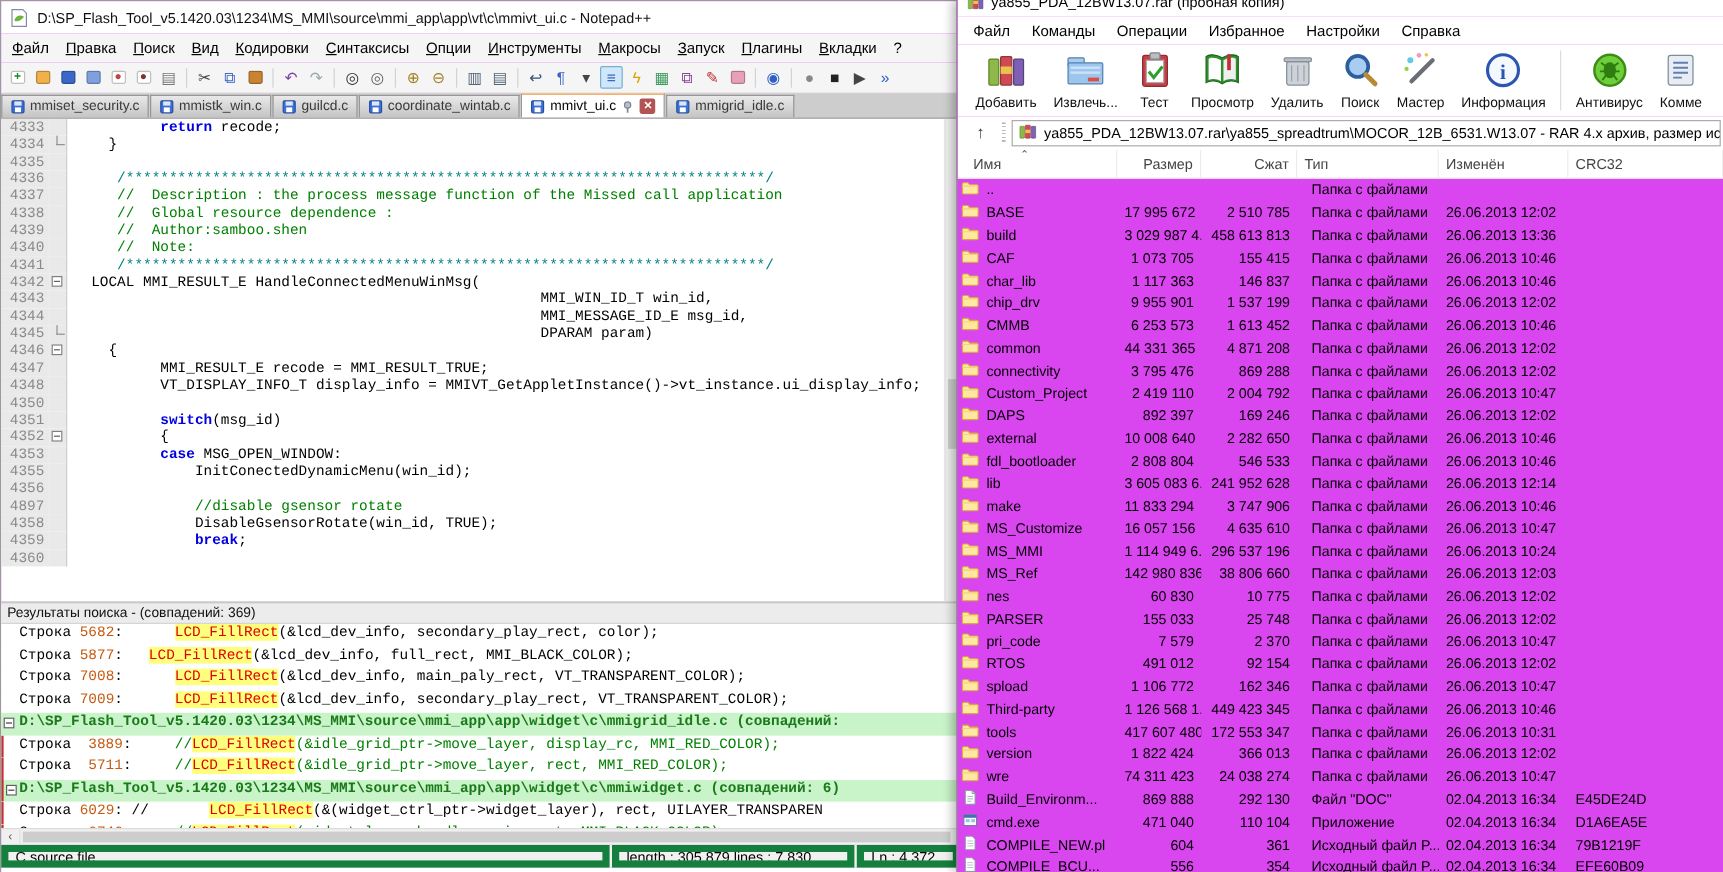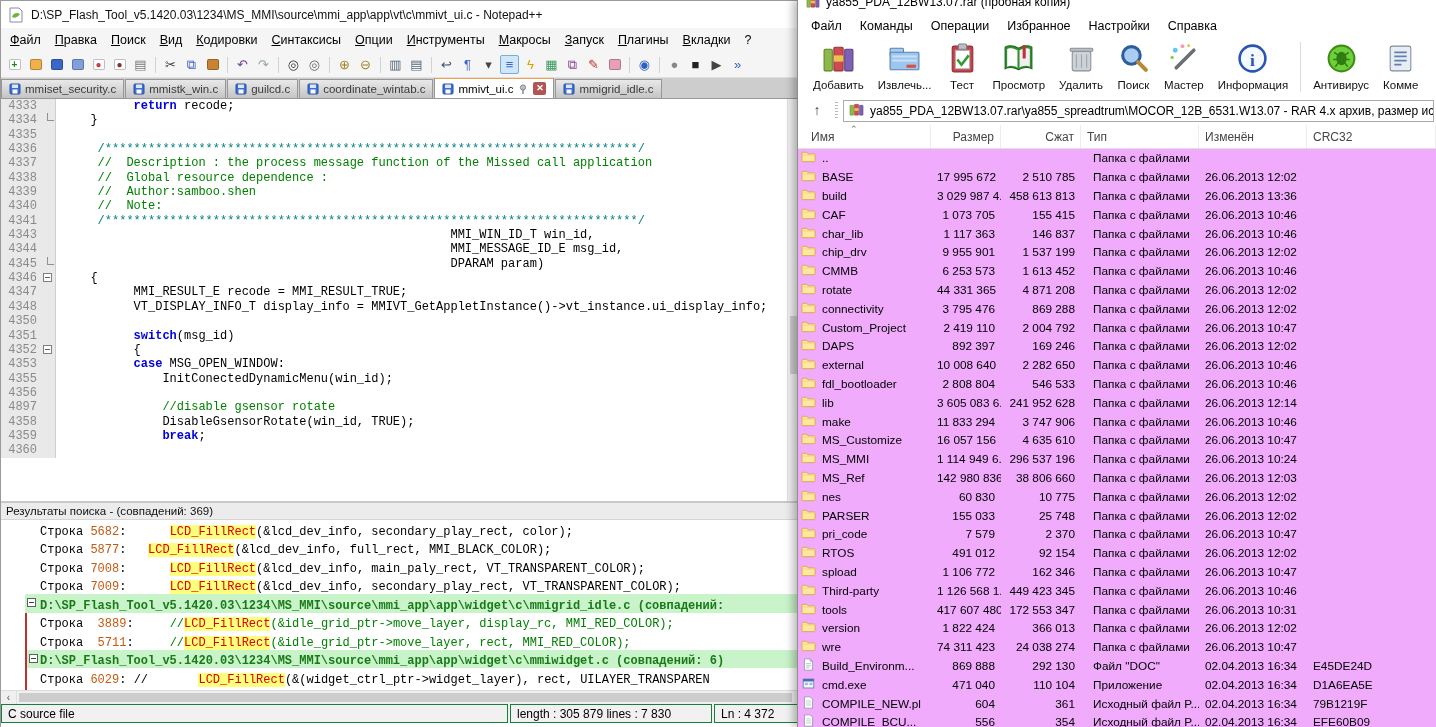--- a/index.html
+++ b/index.html
@@ -47,44 +47,44 @@
   .cmt { color:#008000; }
   .cmtb { color:#008080; }
   .num { color:#ff8000; }
   .npp-vscroll { position:absolute; right:0; top:0; bottom:0; width:13px; background:#f0f0f0; border-left:1px solid #e0e0e0; }
   .npp-vscroll .thumb { position:absolute; left:2px; right:2px; top:54%; height:58px; background:#cdcdcd; }
 
   .npp-results { height:189px; border-top:2px solid #c8c8c8; overflow:hidden;
                  font-family:"Liberation Mono", monospace; font-size:12px; background:#fff; }
   .res-head { height:17px; background:#ececec; border-bottom:1px solid #d5d5d5; font-family:"Liberation Sans",sans-serif;
               font-size:11.5px; line-height:16px; padding-left:5px; color:#111; }
-  .res-row { height:18.5px; display:flex; align-items:flex-end; white-space:pre; overflow:hidden;margin-left:24px; }
+  .res-row { height:18.5px; display:flex; align-items:flex-start; white-space:pre; overflow:hidden; }
   .res-margin { width:15px; align-self:stretch; flex:none; position:relative; background:#fff; }
   .res-margin.red { border-left:2px solid #c03030; }
   .res-row.file { background:#c9f3c9; color:#1a7a1a; font-weight:bold; }
   .res-row.file .res-margin { background:#c9f3c9; }
   .rnum { color:#c65a11; }
   .hit { background:#ffff7e; color:#e00000; }
   .res-fbox { width:9px; height:9px; border:1px solid #606060; background:#fff; position:absolute; left:2px; top:4px; }
   .res-fbox::after { content:""; position:absolute; left:1px; right:1px; top:3px; border-top:1px solid #404040; }
 
   .npp-hscroll { height:14px; background:#f0f0f0; border-top:1px solid #dcdcdc; position:relative; }
   .hs-arrow { position:absolute; left:0; top:0; width:16px; height:13px; text-align:center; font-size:10px;
               line-height:13px; color:#555; border-right:1px solid #e0e0e0; }
   .npp-hscroll .thumb { position:absolute; left:18px; right:8px; top:2px; height:9px; background:#cdcdcd; }
 
   .npp-status { height:19px; background:#f1f1f1; display:flex; align-items:stretch; font-size:12px; gap:2px; }
-  .st-cell { border:1px solid #15803d; display:flex; align-items:center; padding:0 6px; background:#f1f1f1; white-space:nowrap; overflow:hidden;text-align:right; }
+  .st-cell { border:6px solid #15803d; display:flex; align-items:center; padding:0 6px; background:#f1f1f1; white-space:nowrap; overflow:hidden;text-align:right; }
   .st-left { flex:1; }
   .st-mid { width:202px; flex:none; }
   .st-right { width:86px; flex:none; }
   .npp-strip { height:5px; background:#ffffff; }
 
   
-  #rar { position:absolute; left:797px; top:0; width:639px; height:727px; background:#f0abfc;
+  #rar { position:absolute; left:797px; top:0; width:639px; height:727px; background:#d946ef;
          border-left:1px solid #8f8f8f; box-shadow:-4px 0 8px rgba(0,0,0,.28); overflow:hidden; }
   .rar-title { height:14px; overflow:hidden; background:#fff; }
   .rar-title .inner { display:flex; align-items:center; gap:6px; padding-left:8px; margin-top:-5px; font-size:12px; }
   .rar-title .wicon { width:14px; height:14px; }
   .rar-menu { height:23px; display:flex; align-items:center; font-size:12.5px; padding-left:4px; background:#fff; }
   .rar-menu-item { padding:2px 9px; }
   .rar-toolbar { height:60px; display:flex; align-items:flex-start; padding:3px 0 0 8px; background:#fff; overflow:hidden; }
   .rbtn { display:flex; flex-direction:column; align-items:center; gap:2px; padding:2px 7px; font-size:11.5px;
           color:#111; white-space:nowrap; }
   .rbtn svg { width:33px; height:33px; }
@@ -310,20 +310,21 @@
     <div class="npp-editor" id="npp-editor">
       <div class="cline"><span class="ln">4333</span><span class="fm"></span><span class="ct">        <span class="kw">return</span> recode;</span></div>
         <div class="cline"><span class="ln">4334</span><span class="fm"><span class="fend"></span></span><span class="ct">  }</span></div>
         <div class="cline"><span class="ln">4335</span><span class="fm"></span><span class="ct"></span></div>
         <div class="cline"><span class="ln">4336</span><span class="fm"></span><span class="ct"><span class="cmtb">   /**************************************************************************/</span></span></div>
         <div class="cline"><span class="ln">4337</span><span class="fm"></span><span class="ct"><span class="cmt">   //  Description : the process message function of the Missed call application</span></span></div>
         <div class="cline"><span class="ln">4338</span><span class="fm"></span><span class="ct"><span class="cmt">   //  Global resource dependence :</span></span></div>
         <div class="cline"><span class="ln">4339</span><span class="fm"></span><span class="ct"><span class="cmt">   //  Author:samboo.shen</span></span></div>
         <div class="cline"><span class="ln">4340</span><span class="fm"></span><span class="ct"><span class="cmt">   //  Note:</span></span></div>
         <div class="cline"><span class="ln">4341</span><span class="fm"></span><span class="ct"><span class="cmtb">   /**************************************************************************/</span></span></div>
+        <div class="cline"><span class="ln">4342</span><span class="fm"><span class="fbox"></span></span><span class="ct">LOCAL MMI_RESULT_E HandleConnectedMenuWinMsg(</span></div>
         <div class="cline"><span class="ln">4343</span><span class="fm"></span><span class="ct">                                                    MMI_WIN_ID_T win_id,</span></div>
         <div class="cline"><span class="ln">4344</span><span class="fm"></span><span class="ct">                                                    MMI_MESSAGE_ID_E msg_id,</span></div>
         <div class="cline"><span class="ln">4345</span><span class="fm"><span class="fend"></span></span><span class="ct">                                                    DPARAM param)</span></div>
         <div class="cline"><span class="ln">4346</span><span class="fm"><span class="fbox"></span></span><span class="ct">  {</span></div>
         <div class="cline"><span class="ln">4347</span><span class="fm"></span><span class="ct">        MMI_RESULT_E recode = MMI_RESULT_TRUE;</span></div>
         <div class="cline"><span class="ln">4348</span><span class="fm"></span><span class="ct">        VT_DISPLAY_INFO_T display_info = MMIVT_GetAppletInstance()-&gt;vt_instance.ui_display_info;</span></div>
         <div class="cline"><span class="ln">4350</span><span class="fm"></span><span class="ct"></span></div>
         <div class="cline"><span class="ln">4351</span><span class="fm"></span><span class="ct">        <span class="kw">switch</span>(msg_id)</span></div>
         <div class="cline"><span class="ln">4352</span><span class="fm"><span class="fbox"></span></span><span class="ct">        {</span></div>
         <div class="cline"><span class="ln">4353</span><span class="fm"></span><span class="ct">        <span class="kw">case</span> MSG_OPEN_WINDOW:</span></div>
@@ -593,21 +594,21 @@
           <div class="cell pl">Папка с файлами</div>
           <div class="cell">26.06.2013 10:46</div>
           <div class="cell"></div>
         </div>
         <div class="rrow">
           <div class="fcell">
             <span><svg viewBox="0 0 16 13">
                 <path d="M1 3.5 Q1 2 2.2 2 L6 2 L7.6 3.8 L14 3.8 Q15 3.8 15 5 L15 11 Q15 12 14 12 L2 12 Q1 12 1 11 Z" fill="#ffe9a2" stroke="#d9a741"></path>
                 <path d="M1 5 H15" stroke="#f3d27a"></path>
               </svg></span>
-            <span>rotate</span>
+            <span>common</span>
           </div>
           <div class="cell r">44 331 365</div>
           <div class="cell r">4 871 208</div>
           <div class="cell pl">Папка с файлами</div>
           <div class="cell">26.06.2013 12:02</div>
           <div class="cell"></div>
         </div>
         <div class="rrow">
           <div class="fcell">
             <span><svg viewBox="0 0 16 13">

